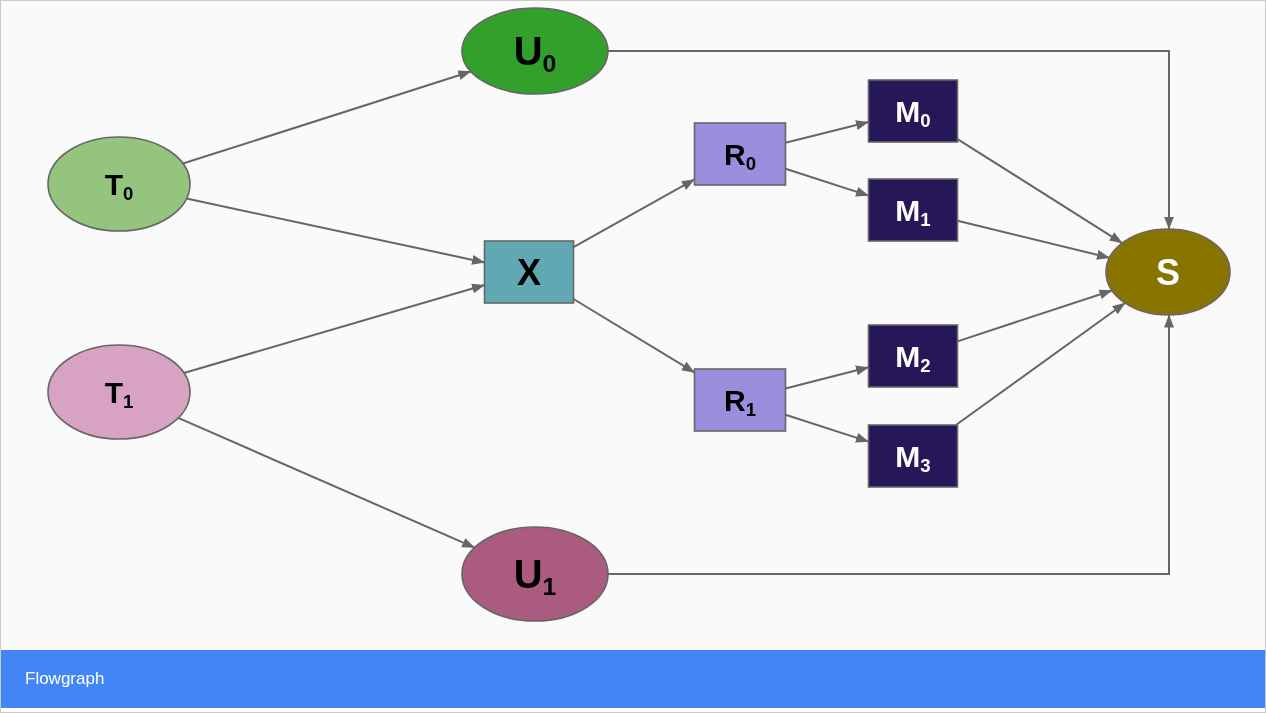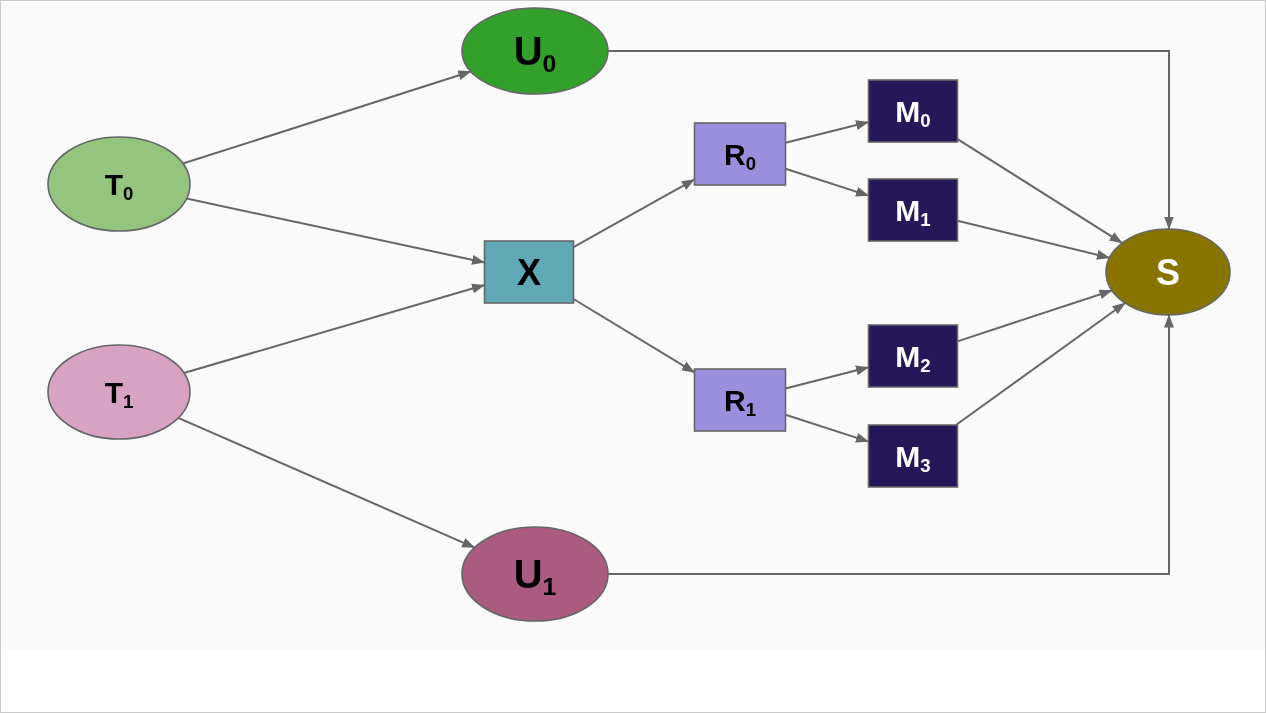--- a/index.html
+++ b/index.html
@@ -104,13 +104,16 @@
         <g>
           <rect x="867.5" y="424" width="89" height="62" fill="#261758" stroke="#666666" stroke-width="1.6"></rect>
           <text x="912" y="465.5" text-anchor="middle" fill="#ffffff" font-size="30"><tspan>M</tspan><tspan font-size="18.6" dy="5.3999999999999995">3</tspan></text>
         </g>
         <g>
           <ellipse cx="1167" cy="271" rx="62" ry="43" fill="#8a7400" stroke="#666666" stroke-width="1.6"></ellipse>
           <text x="1167" y="283.6" text-anchor="middle" fill="#ffffff" font-size="36"><tspan>S</tspan></text>
         </g>
       </svg>
   </div>
+  <div class="statusbar" style="background: rgb(66, 133, 244);">
+    <span style="color: rgb(255, 255, 255);">Flowgraph</span>
+  </div>
 </div>
 
 </body></html>

